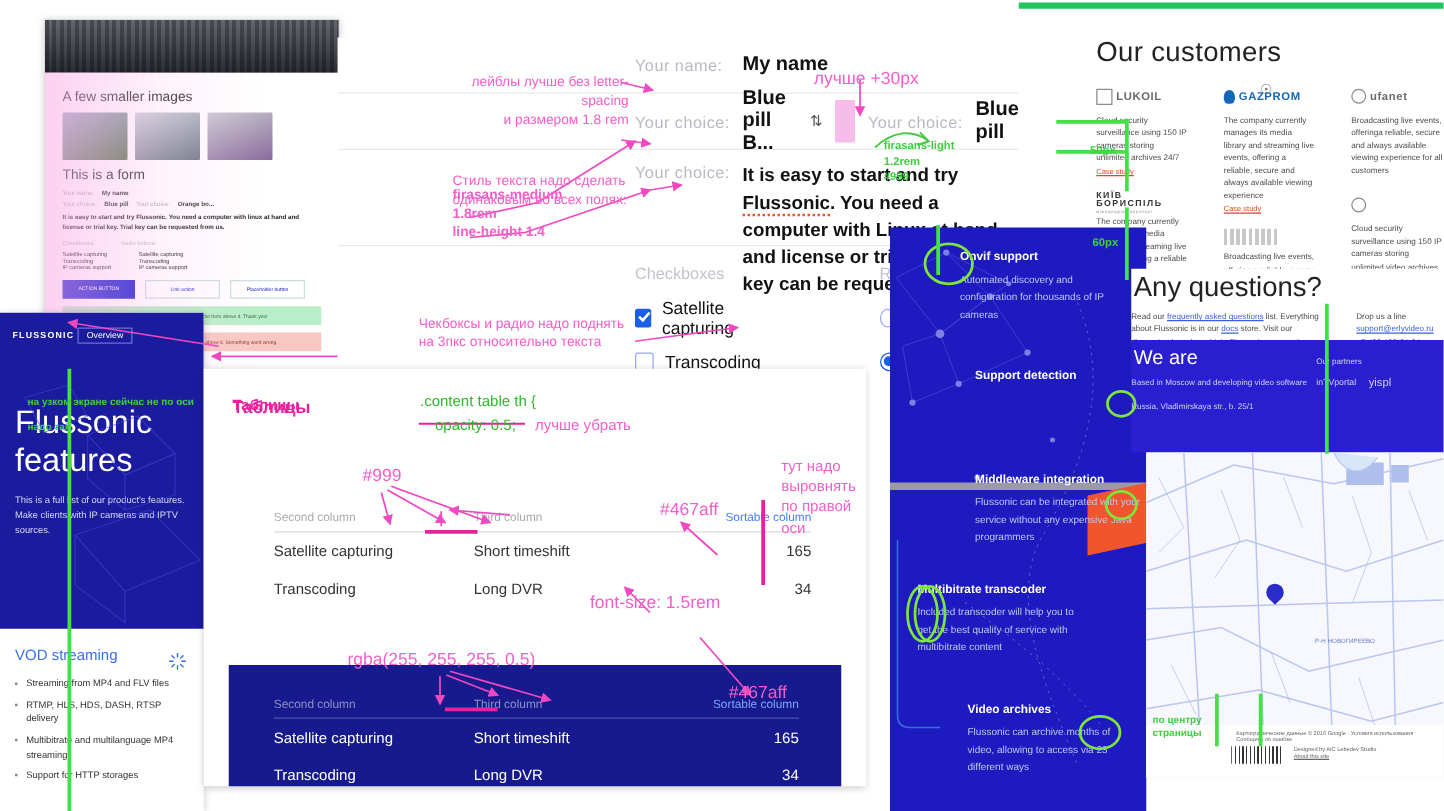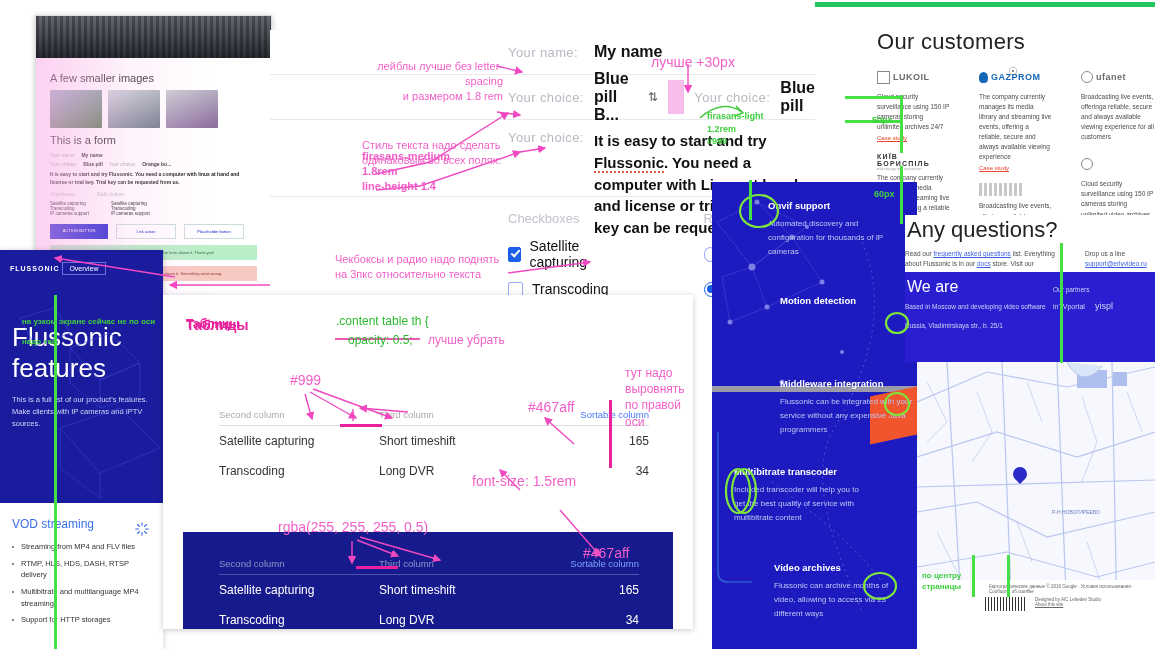--- a/index.html
+++ b/index.html
@@ -379,21 +379,21 @@
       </g>
   </svg>
   <div class="hbar" style="top:204px;"></div>
   <div style="position:absolute;left:158px;top:208px;width:60px;height:48px;background:#f0552e;transform:skewY(-12deg);"></div>
 
   <div class="ft" style="top:18px;">
     <h4>Onvif support</h4>
     <p>Automated discovery and configuration for thousands of IP cameras</p>
   </div>
   <div class="ft" style="top:113px;left:68px;">
-    <h4>Motion detection</h4>
+    <h4>Support detection</h4>
   </div>
   <div class="ft" style="top:196px;left:68px;">
     <h4>Middleware integration</h4>
     <p>Flussonic can be integrated with your service without any expensive Java programmers</p>
   </div>
   <div class="ft" style="top:284px;left:22px;">
     <h4>Multibitrate transcoder</h4>
     <p>Included transcoder will help you to get the best quality of service with multibitrate content</p>
   </div>
   <div class="ft" style="top:380px;left:62px;">

